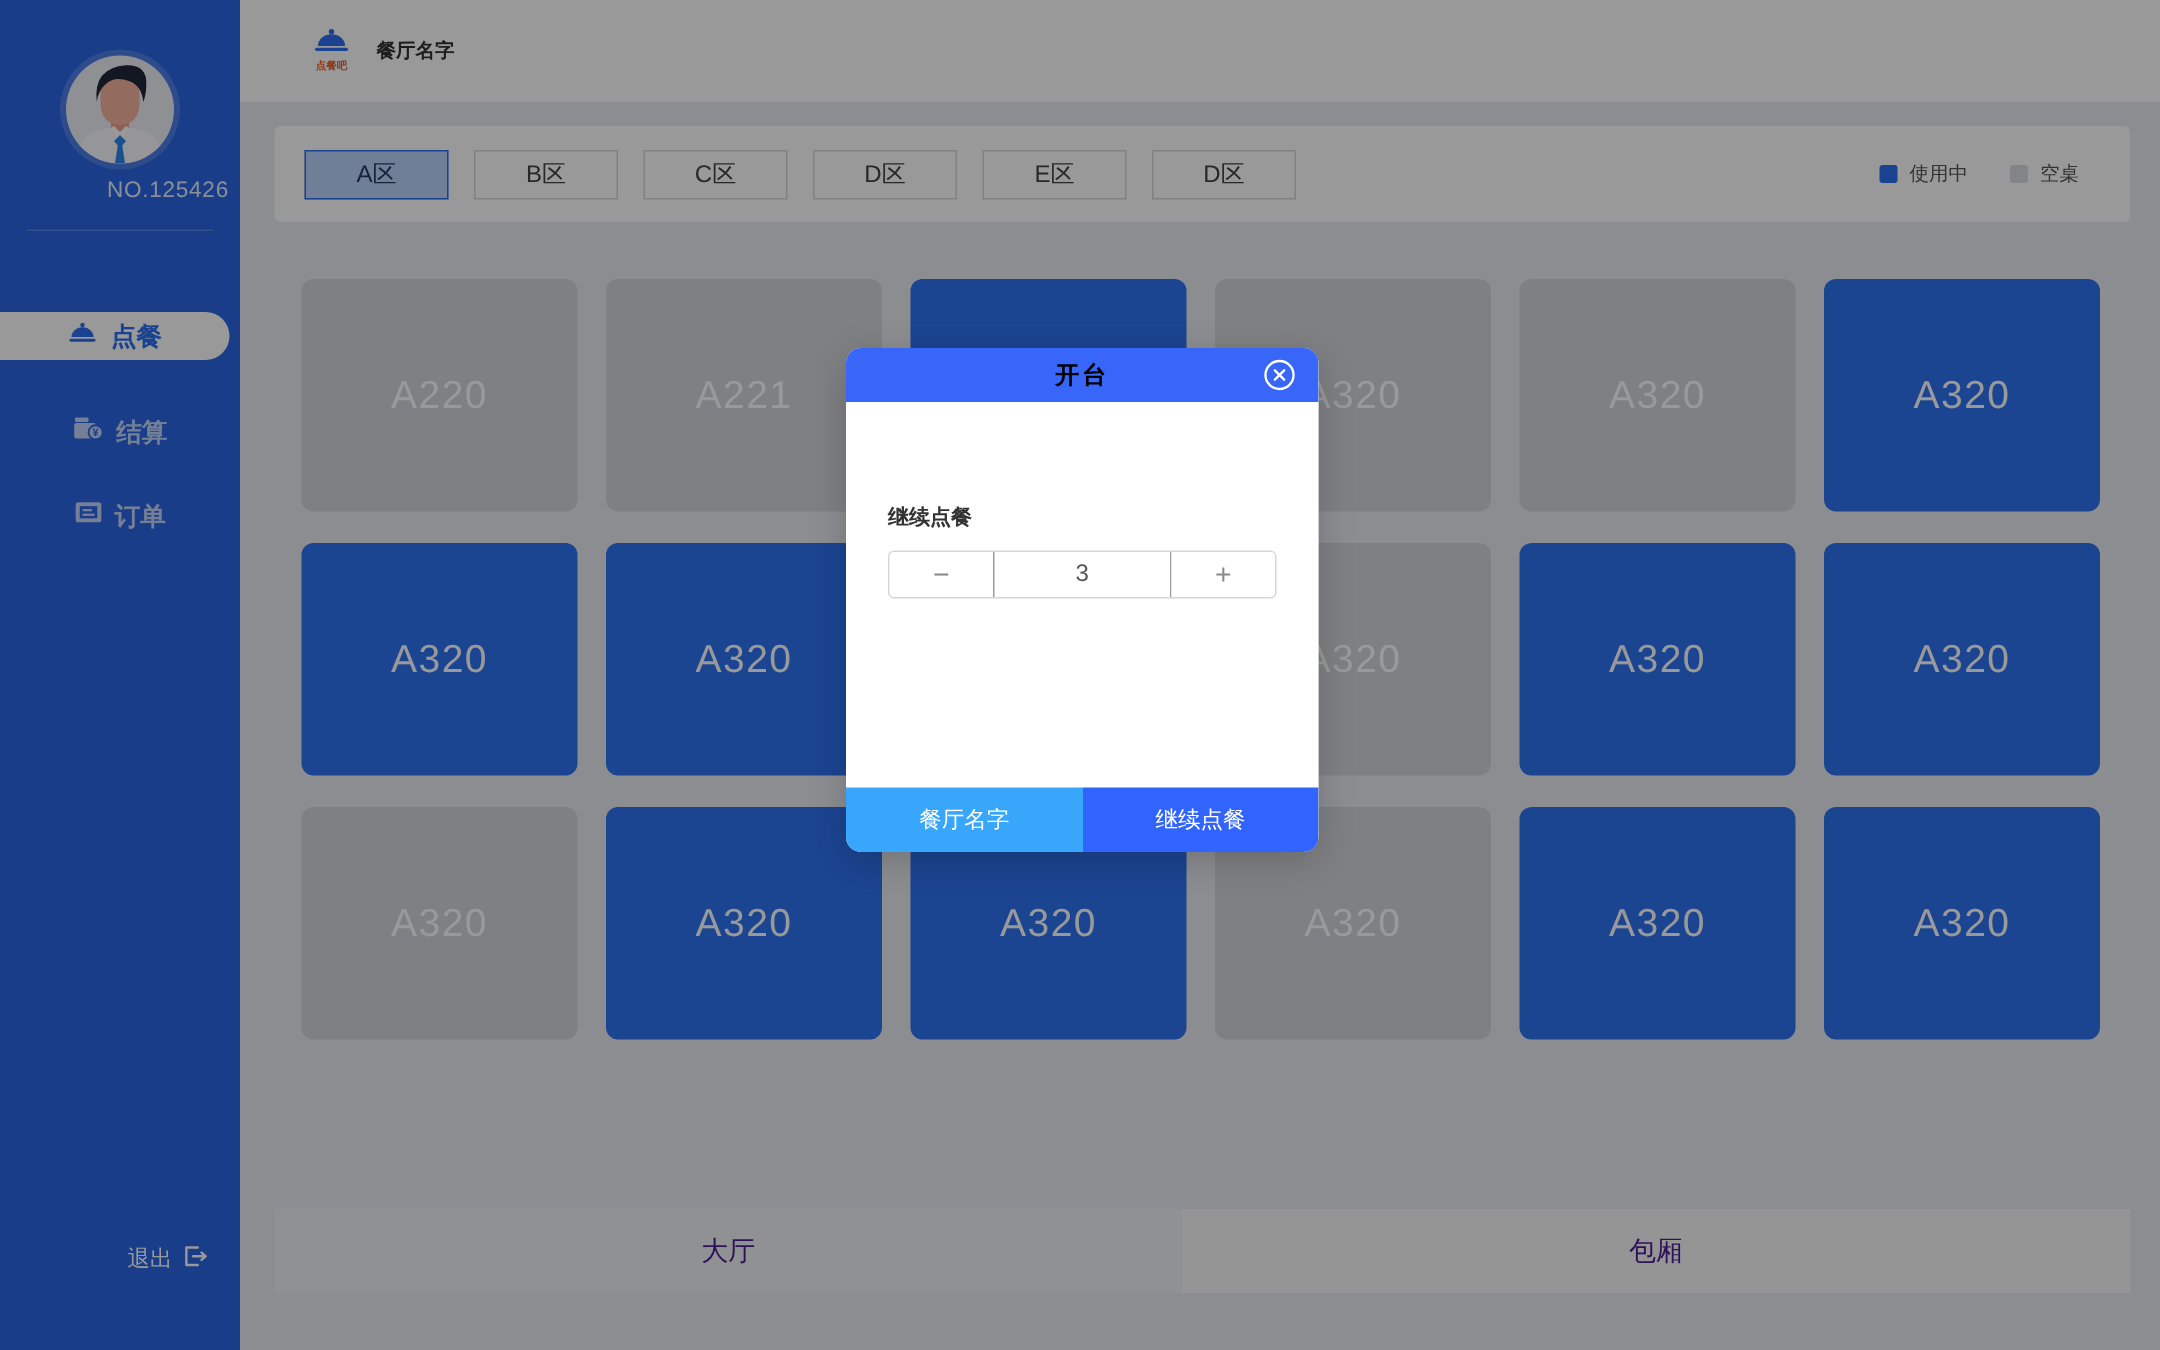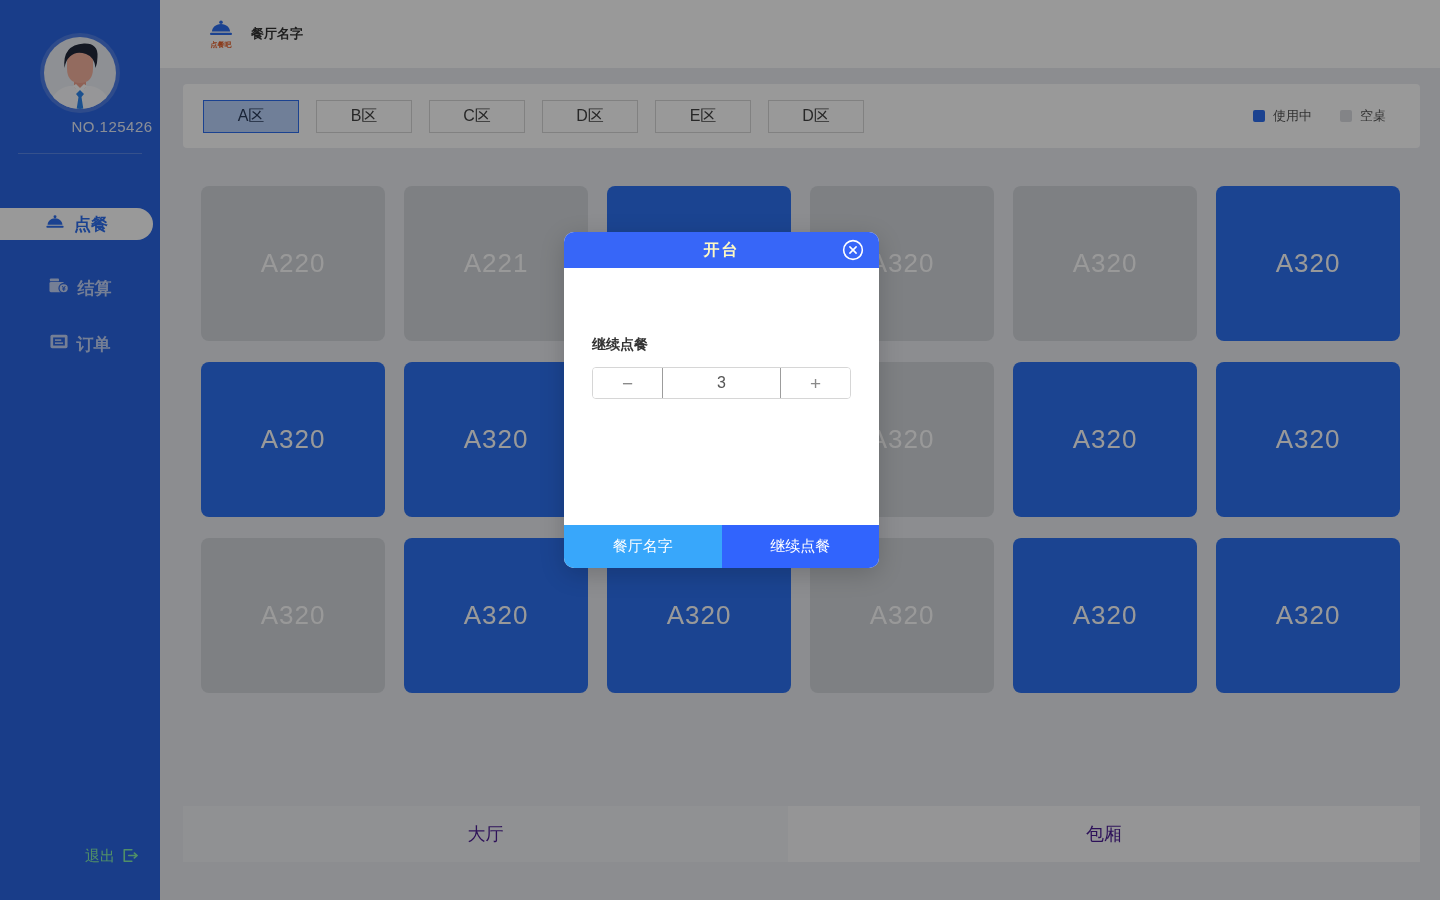--- a/index.html
+++ b/index.html
@@ -23,21 +23,21 @@
   }
   
   .sidebar{position:absolute;left:0;top:0;width:160px;height:900px;background:var(--sidebar-blue);z-index:1;padding-left:32px;}
   .avatar{position:absolute;left:40px;top:33px;width:80px;height:80px;}
   .user-no{position:absolute;top:118px;width:100%;text-align:center;color:#E6EDFB;font-size:15px;letter-spacing:.5px;}
   .side-divider{position:absolute;top:153px;left:18px;right:18px;height:1px;background:rgba(255,255,255,.22);}
   .menu-item{position:absolute;left:0;display:flex;align-items:center;justify-content:center;gap:9px;font-size:17px;font-weight:600;cursor:pointer;}
   .mi-order{top:196px;width:153px;height:32px;background:#fff;color:var(--brand-blue);border-radius:0 22px 22px 0;margin-top:12px;}
   .mi-checkout{top:268px;width:160px;height:40px;color:#C3D4F8;}
   .mi-orders{top:324px;width:160px;height:40px;color:#C3D4F8;}
-  .logout{position:absolute;top:830px;width:160px;height:36px;display:flex;align-items:flex-end;justify-content:center;gap:7px;color:#86efac;font-size:15px;cursor:pointer;}
+  .logout{position:absolute;top:830px;width:160px;height:36px;display:flex;align-items:flex-start;justify-content:center;gap:7px;color:#ffffff;font-size:15px;cursor:pointer;}
   
   .topbar{position:absolute;left:160px;top:0;width:1280px;height:68px;background:var(--panel);display:flex;align-items:center;padding-left:46px;}
   .logo{display:flex;flex-direction:column;align-items:center;color:var(--brand-blue);width:30px;}
   .logo-text{font-size:7px;font-weight:700;color:#E8622C;line-height:9px;white-space:nowrap;}
   .app-title{margin-left:15px;font-size:13px;font-weight:600;color:#333;}
   
   .tabpanel{position:absolute;left:183px;top:84px;width:1237px;height:64px;background:var(--panel);border-radius:4px;display:flex;align-items:center;padding:0 20px;}
   .zone-tabs{display:flex;gap:17px;}
   .zone-tab{width:96px;height:33px;border-radius:0;border:1px solid #D8D8D8;background:#fff;font-size:16px;color:#444;font-family:inherit;display:flex;align-items:center;justify-content:center;cursor:pointer;}
   .zone-tab.active{background:#BBD4FD;border:1px solid var(--brand-blue);color:#2A3B5C;}
@@ -53,21 +53,21 @@
   .table-card.empty{background:var(--table-empty);}
   
   .bottom-tabs{position:absolute;left:183px;top:806px;width:1237px;height:56px;display:flex;}
   .bottom-tab{display:flex;align-items:center;justify-content:center;font-size:18px;color:#4c1d95;cursor:pointer;text-align:right;}
   .bt-hall{width:605px;background:#F1F2F5;}
   .bt-room{width:632px;background:#F8F9FB;}
   
   .backdrop{position:absolute;inset:0;background:rgba(0,0,0,.40);z-index:10;}
   .modal{position:absolute;left:564px;top:232px;width:315px;border-radius:10px;overflow:hidden;z-index:20;background:#fff;box-shadow:0 6px 24px rgba(0,0,0,.18);}
   .modal-header{height:36px;background:var(--modal-header);display:flex;align-items:center;justify-content:center;position:relative;}
-  .modal-title{color:#fef9c3;font-size:16px;font-weight:600;letter-spacing:2px;}
+  .modal-title{color:#000000;font-size:16px;font-weight:600;letter-spacing:2px;}
   .modal-close{position:absolute;right:15px;top:7px;width:22px;height:22px;background:none;border:none;padding:0;cursor:pointer;display:flex;align-items:center;justify-content:center;}
   .modal-body{height:257px;padding:68px 28px 0;background:#fff;}
   .field-label{font-size:14px;font-weight:700;color:#333;}
   .stepper{margin-top:13px;height:32px;border:1px solid #D6D6D6;border-radius:4px;display:flex;overflow:hidden;background:#fff;}
   .stepper-btn{width:69px;display:flex;align-items:center;justify-content:center;background:#fff;border:none;color:#8A8A8A;font-size:19px;cursor:pointer;font-family:inherit;line-height:1;}
   .stepper-value{flex:1;display:flex;align-items:center;justify-content:center;border-left:1px solid #9C9C9C;border-right:1px solid #9C9C9C;font-size:16px;color:#555;}
   .modal-footer{height:43px;display:flex;}
   .modal-footer button{flex:1;border:none;color:#fff;font-size:15px;cursor:pointer;font-family:inherit;}
   .btn-direct{background:var(--btn-direct);}
   .btn-continue{background:var(--btn-continue);}

